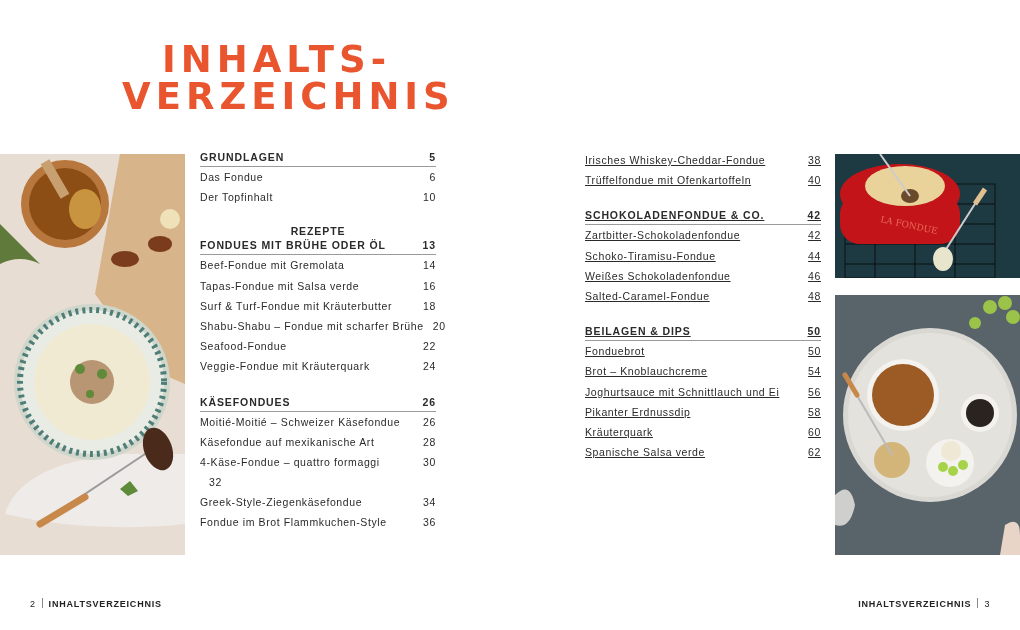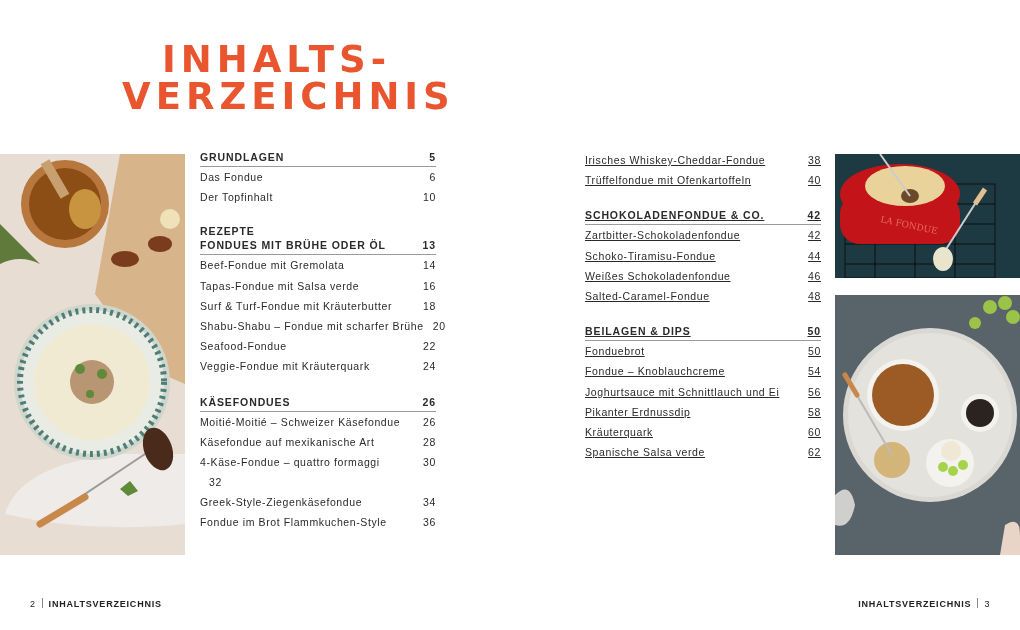--- a/index.html
+++ b/index.html
@@ -20,21 +20,21 @@
   .photo-rb { left: 835px; top: 295px; width: 185px; height: 260px; background: #596268; }
 
   .toc { position: absolute; font-size: 10.5px; letter-spacing: 0.6px; color: #2a2a2a; }
   .toc-left { left: 200px; top: 150px; width: 236px; }
   .toc-right { left: 585px; top: 150px; width: 236px; text-decoration: underline; }
 
   .row { display: flex; justify-content: space-between; align-items: baseline; height: 20.2px; line-height: 20.2px; white-space: nowrap; }
   .row .pg { text-align: right; min-width: 22px; }
   .sec { margin-top: 18px; }
   .sec:first-child { margin-top: 0; }
-  .sec-head { font-weight: 700; letter-spacing: 0.9px; border-bottom: 1.5px solid #9a9a9a; padding-bottom: 1px; }
+  .sec-head { font-weight: 700; letter-spacing: 0.9px; border-bottom: 1.5px solid #9a9a9a; padding-bottom: 1px; text-align: center; }
   .sec-head .head-line { display: flex; justify-content: space-between; height: 15px; line-height: 15px; }
   .sec-head .head-pre { height: 13px; line-height: 13px; }
   .sec-items { padding-top: 0px; }
 
   .footer { position: absolute; top: 598px; font-size: 9px; letter-spacing: 0.6px; color: #222; }
   .footer b { font-weight: 700; letter-spacing: 0.8px; }
   .footer .sep { display: inline-block; width: 1px; height: 10px; background: #888; margin: 0 6px; vertical-align: -1px; }
   .footer-left { left: 30px; }
   .footer-right { right: 30px; }
 </style>
@@ -261,21 +261,21 @@
         <span>BEILAGEN &amp; DIPS</span>
         <span>50</span>
       </div>
     </div>
     <div class="sec-items">
       <div class="row">
           <span>Fonduebrot</span>
           <span class="pg">50</span>
         </div>
       <div class="row">
-          <span>Fondue – Knoblauchcreme</span>
+          <span>Brot – Knoblauchcreme</span>
           <span class="pg">54</span>
         </div>
       <div class="row">
           <span>Joghurtsauce mit Schnittlauch und Ei</span>
           <span class="pg">56</span>
         </div>
       <div class="row">
           <span>Pikanter Erdnussdip</span>
           <span class="pg">58</span>
         </div>

